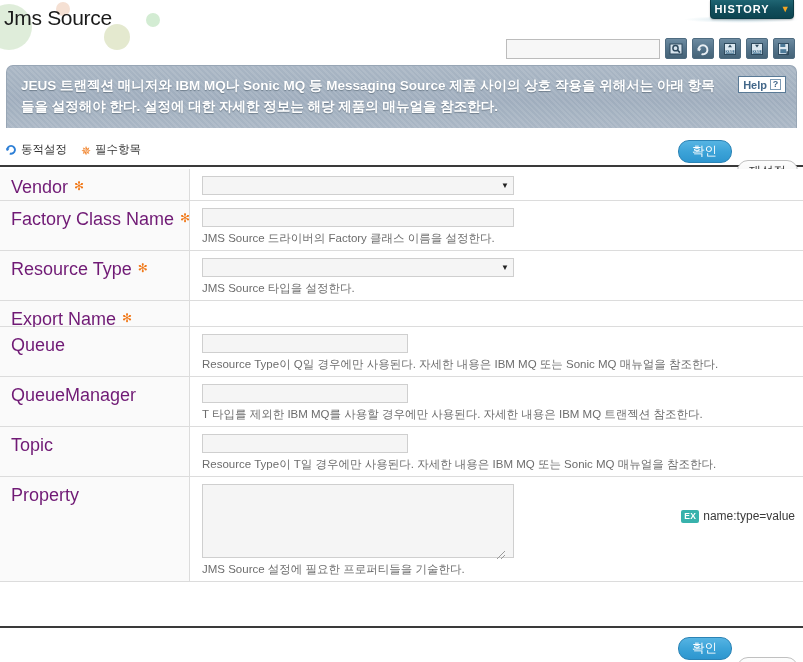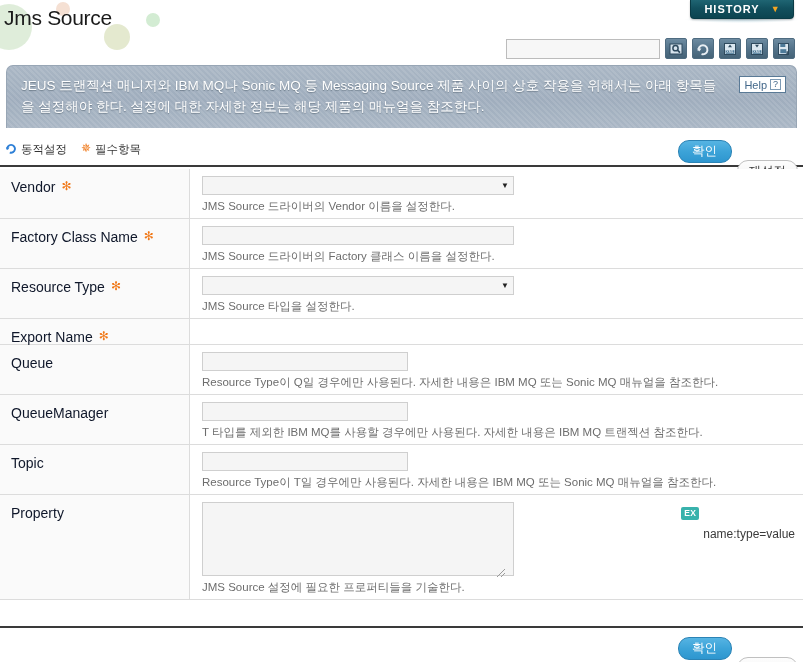--- a/index.html
+++ b/index.html
@@ -42,21 +42,21 @@
     color: #1a1a1a;
     letter-spacing: -0.3px;
     z-index: 3;
     white-space: nowrap;
   }
 
   
   .history-tab {
     position: absolute;
     right: 9px; top: 0;
-    width: 104px; height: 19px;
+    width: 84px; height: 19px;
     background: linear-gradient(to bottom, #1f6573 0%, #12505e 45%, #0c4450 100%);
     border-radius: 0 0 4px 4px;
     border: 1px solid #0a3b46;
     border-top: none;
     display: flex; align-items: center; justify-content: center;
     gap: 11px;
     box-shadow: 0 1px 2px rgba(0,0,0,.25);
   }
   .history-tab .ht-label {
     color: #ffffff;
@@ -108,20 +108,21 @@
     position: absolute;
     left: 6px; top: 65px;
     width: 791px; height: 63px;
     border-radius: 7px 7px 0 0;
     background:
       repeating-linear-gradient(45deg, rgba(255,255,255,.10) 0 2px, rgba(0,0,0,0) 2px 4px),
       linear-gradient(to bottom, #a9b6c4 0%, #9fadbd 55%, #aab7c5 100%);
     border: 1px solid #98a6b5;
     border-bottom: none;
     overflow: hidden;
+    font-weight: bold;
   }
   .banner-text {
     position: absolute;
     left: 14px; top: 9px;
     width: 700px;
     color: #ffffff;
     font-size: 13.5px;
     line-height: 21px;
     text-shadow: 0 1px 1px rgba(60,75,90,.5);
   }
@@ -155,21 +156,21 @@
     width: 803px; height: 30px;
     background: #ffffff;
     border-bottom: 2px solid #3a3a3a;
   }
   .legend-items {
     position: absolute;
     left: 5px; top: 5px;
     display: flex; align-items: center; gap: 14px;
   }
   .legend-item {
-    display: flex; align-items: flex-start; gap: 4px;
+    display: flex; align-items: flex-end; gap: 4px;
     font-size: 11.5px;
     color: #333333;
   }
   .ast {
     color: #f07818;
     font-size: 12px;
     line-height: 1;
   }
   .btn-row-top {
     position: absolute;
@@ -208,22 +209,22 @@
   .frow { display: flex; border-bottom: 1px solid #dcdcdc; }
   .fcell-label {
     width: 190px;
     flex: none;
     background: #fafafa;
     border-right: 1px solid #dcdcdc;
     padding: 11px 0 0 11px;
     display: flex; align-items: flex-start; gap: 6px;
   }
   .flabel {
-    font-size: 14px;
-    color: #0f172a;
+    font-size: 18px;
+    color: #701a75;
     line-height: 14px;
     white-space: nowrap;
   }
   .fcell-field {
     flex: 1;
     background: #ffffff;
     padding: 7px 0 5px 12px;
     position: relative;
   }
   .finput {
@@ -278,21 +279,21 @@
   }
   .resize-grip {
     position: absolute;
     left: 306px; top: 69px;
     width: 10px; height: 10px;
     pointer-events: none;
   }
   .ex-hint {
     position: absolute;
     right: 8px; top: 12px;
-    display: flex; align-items: flex-start; gap: 4px;
+    display: flex; align-items: flex-end; gap: 4px;
   }
   .ex-badge {
     background: #38b2ac;
     color: #ffffff;
     font-size: 8.5px;
     font-weight: bold;
     padding: 1px 3px;
     border-radius: 2px;
     line-height: 1.25;
     letter-spacing: .4px;
@@ -419,21 +420,20 @@
     <div class="frow">
       <div class="fcell-label">
         <span class="flabel">Vendor</span>
         <span class="ast">✻</span>
       </div>
       <div class="fcell-field">
         <div class="fselect">
           <span></span>
           <span class="caret">▼</span>
         </div>
-        <div class="fdesc">JMS Source 드라이버의 Vendor 이름을 설정한다.</div>
       </div>
     </div>
     <div class="frow">
       <div class="fcell-label">
         <span class="flabel">Factory Class Name</span>
         <span class="ast">✻</span>
       </div>
       <div class="fcell-field">
         <input class="finput w-wide" value="" style="">
         <div class="fdesc">JMS Source 드라이버의 Factory 클래스 이름을 설정한다.</div>

